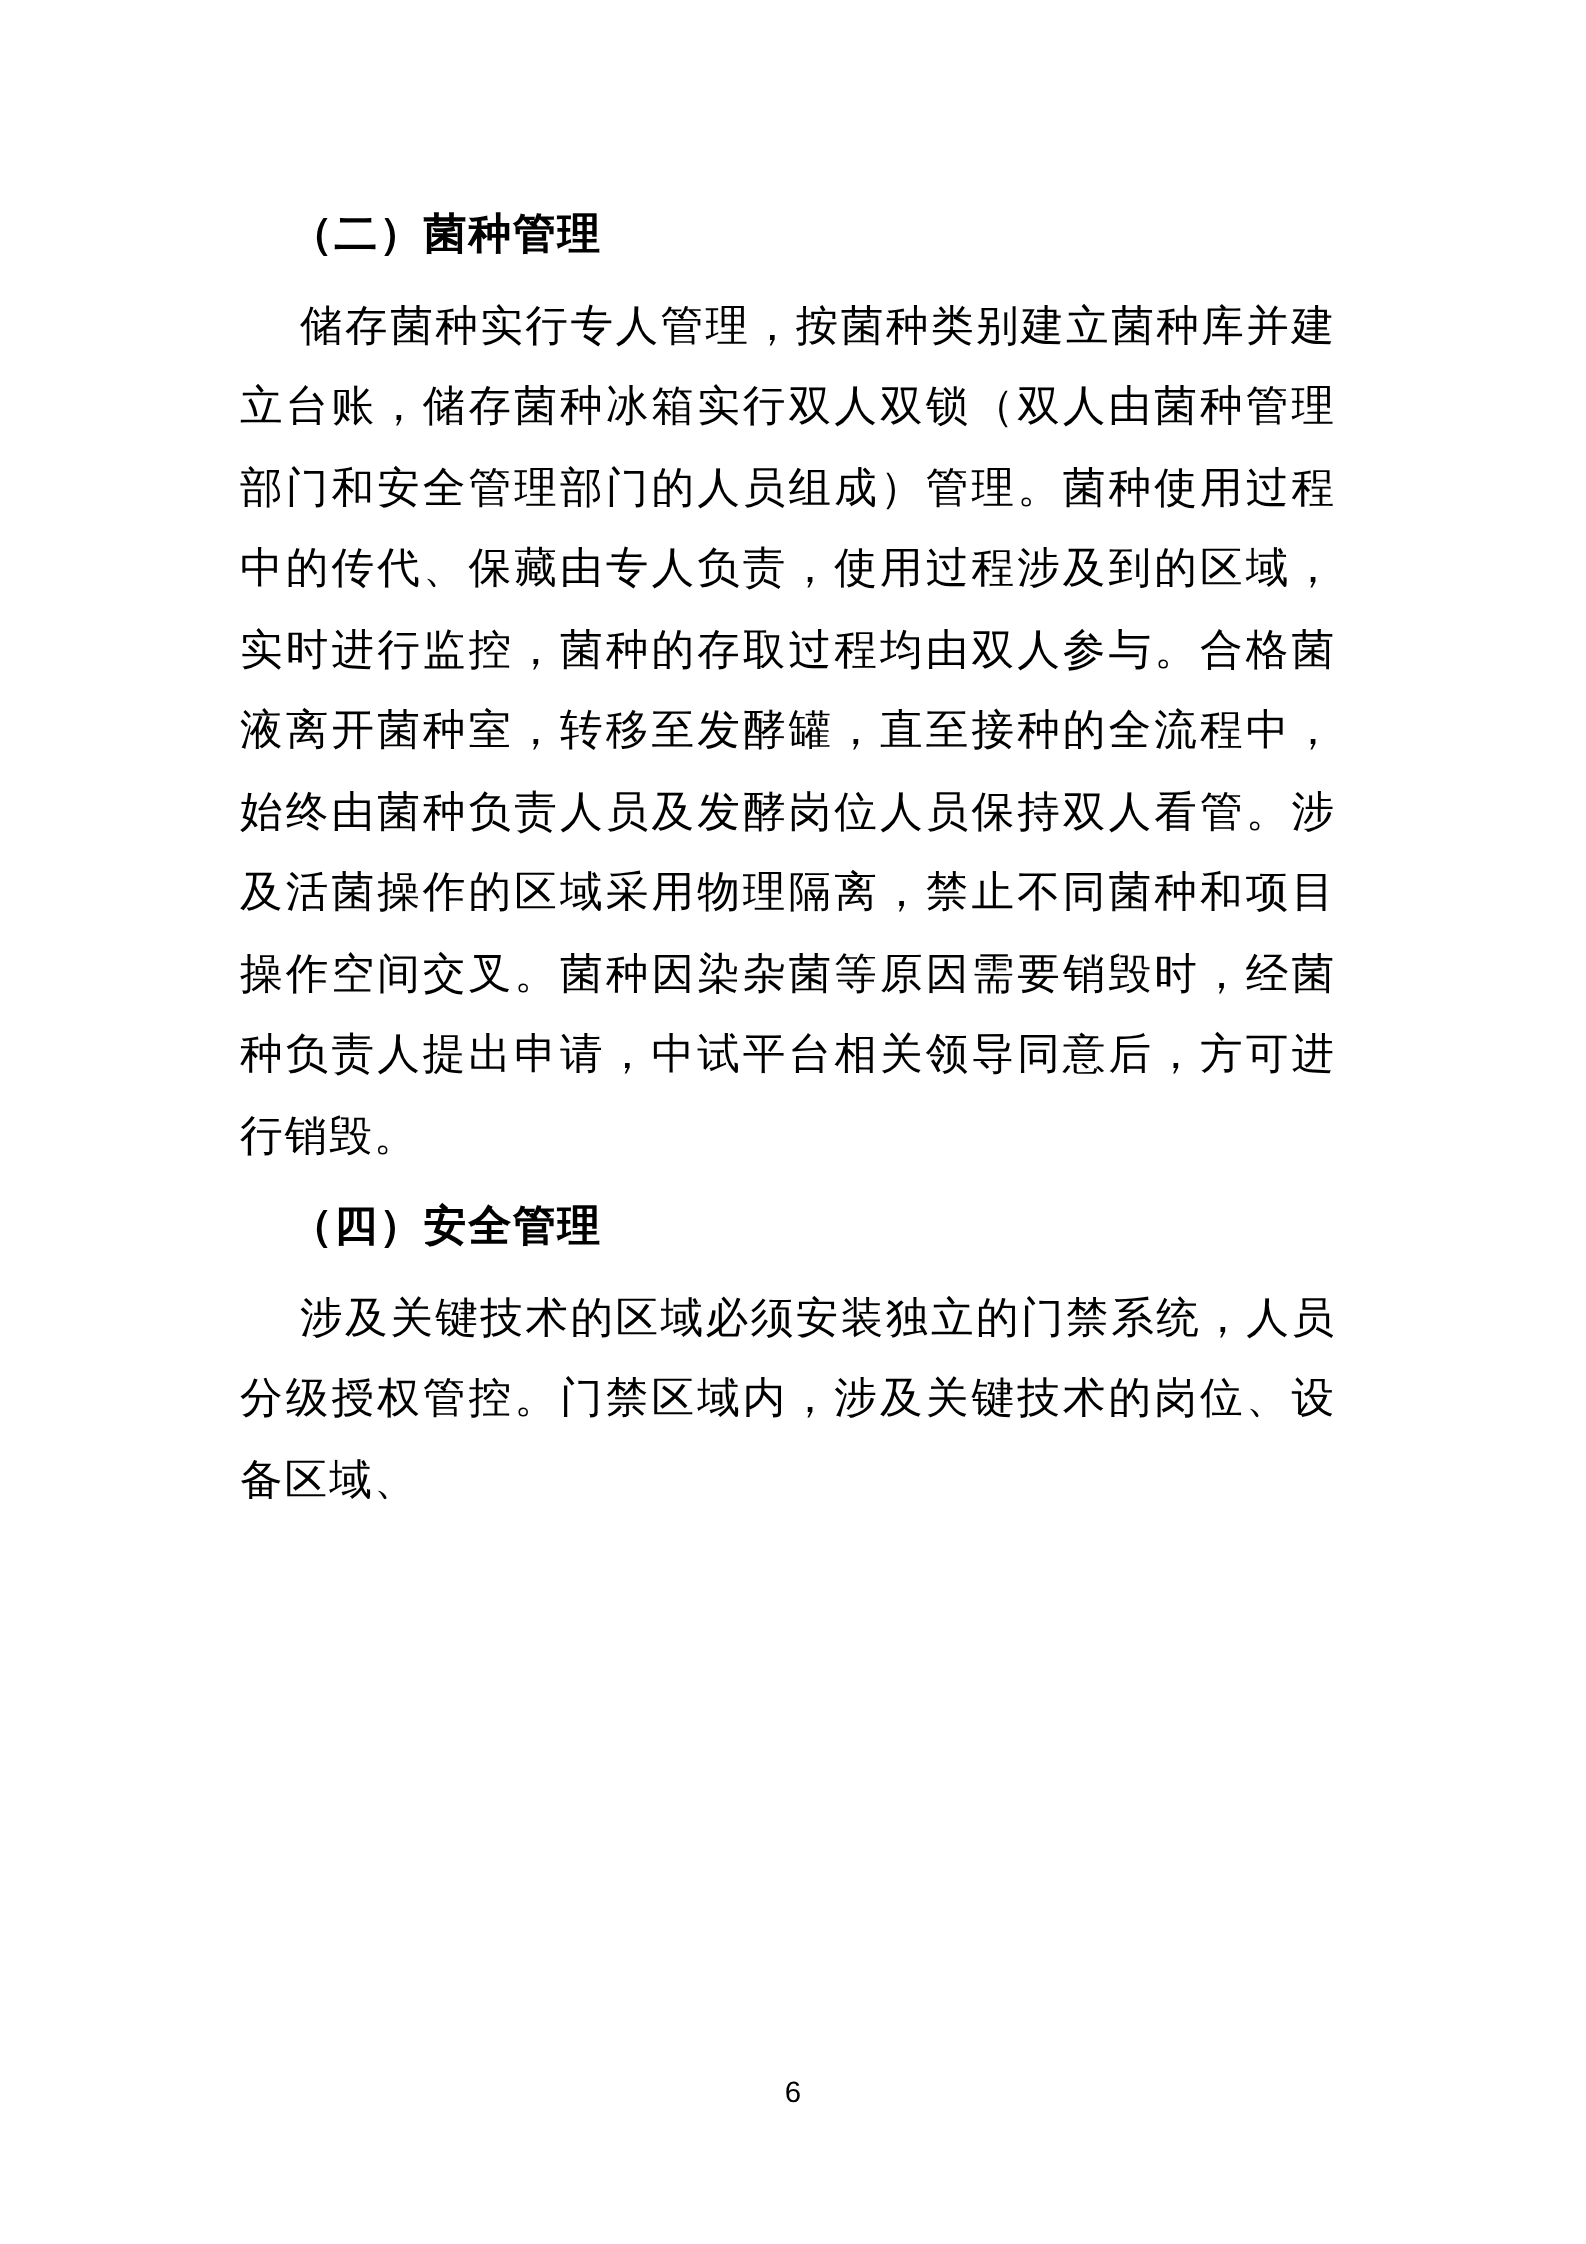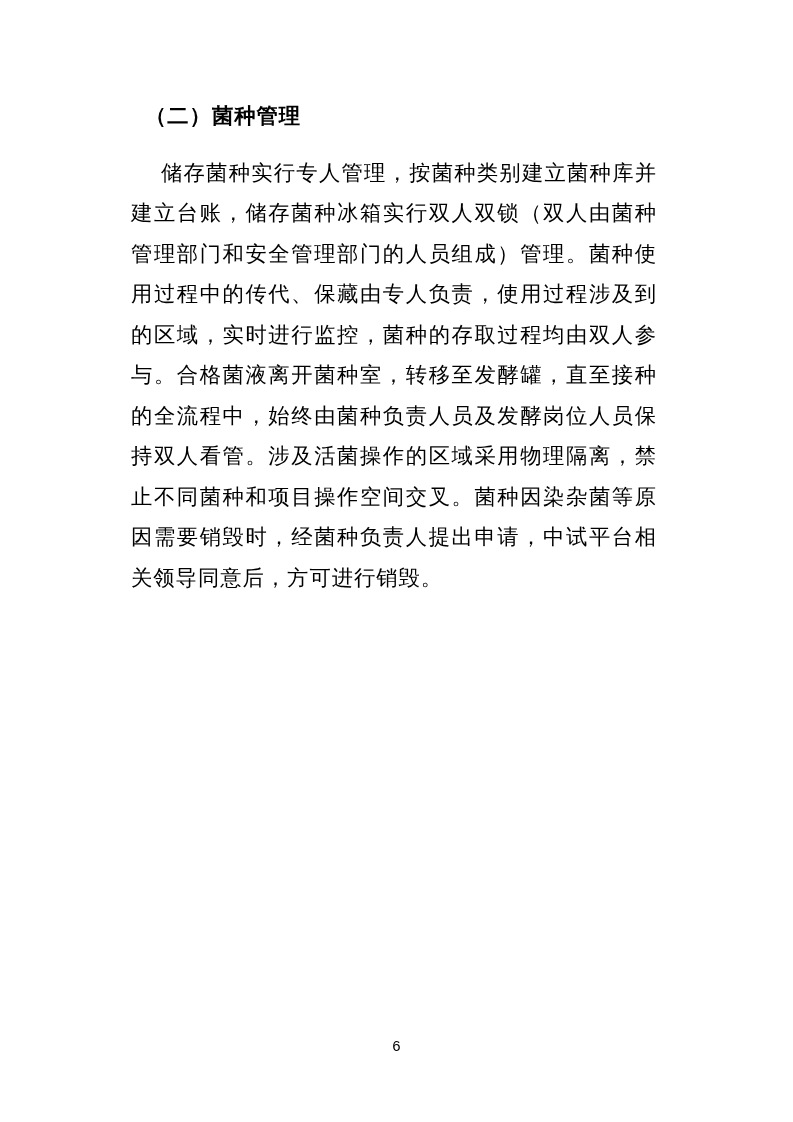--- a/index.html
+++ b/index.html
@@ -6,40 +6,40 @@
     margin: 0;
     padding: 0;
     background: #ffffff;
   }
   .page {
     position: relative;
     width: 793px;
     height: 1122px;
     background: #ffffff;
     overflow: hidden;
-    font-family: Liberation Mono, monospace;
+    font-family: Liberation Sans, sans-serif;
     color: #000000;
   }
   .content {
     position: absolute;
     left: 115px;
     top: 97px;
     width: 558px;
   }
   .doc-heading {
     margin: 0;
     font-size: 21.3px;
     line-height: 40.5px;
     font-weight: bold;
     text-indent: 30px;
     letter-spacing: 1px;
     white-space: nowrap;
   }
   .doc-para {
-    margin: 16px;
+    margin: 5px;
     font-size: 21.3px;
     line-height: 40.5px;
     text-align: justify;
     text-justify: inter-character;
     text-indent: 30px;
     letter-spacing: 1px;
   }
   .page-number {
     position: absolute;
     left: 0;
@@ -56,17 +56,21 @@
 
 <div class="page">
   <div class="content">
 
     <div>
       <h3 class="doc-heading">（二）菌种管理</h3>
       <p class="doc-para">储存菌种实行专人管理，按菌种类别建立菌种库并建立台账，储存菌种冰箱实行双人双锁（双人由菌种管理部门和安全管理部门的人员组成）管理。菌种使用过程中的传代、保藏由专人负责，使用过程涉及到的区域，实时进行监控，菌种的存取过程均由双人参与。合格菌液离开菌种室，转移至发酵罐，直至接种的全流程中，始终由菌种负责人员及发酵岗位人员保持双人看管。涉及活菌操作的区域采用物理隔离，禁止不同菌种和项目操作空间交叉。菌种因染杂菌等原因需要销毁时，经菌种负责人提出申请，中试平台相关领导同意后，方可进行销毁。</p>
     </div>
 
 
+    <div>
+      <h3 class="doc-heading">（四）安全管理</h3>
+      <p class="doc-para">涉及关键技术的区域必须安装独立的门禁系统，人员分级授权管控。门禁区域内，涉及关键技术的岗位、设备区域、</p>
+    </div>
 
   </div>
 
   <div class="page-number">6</div>
 </div>
 
 </body></html>

